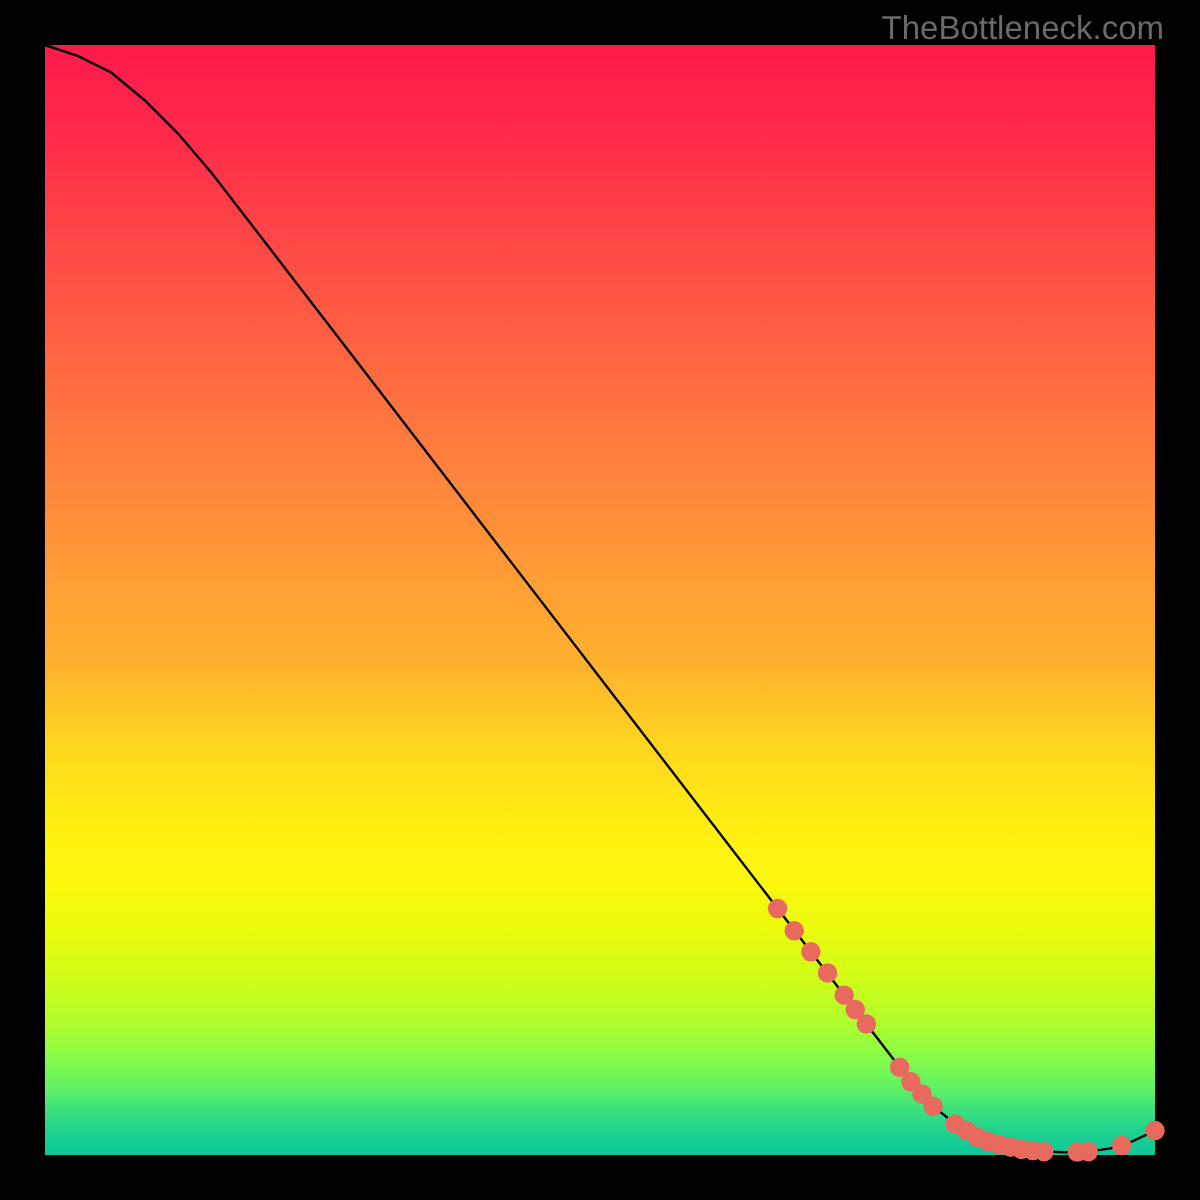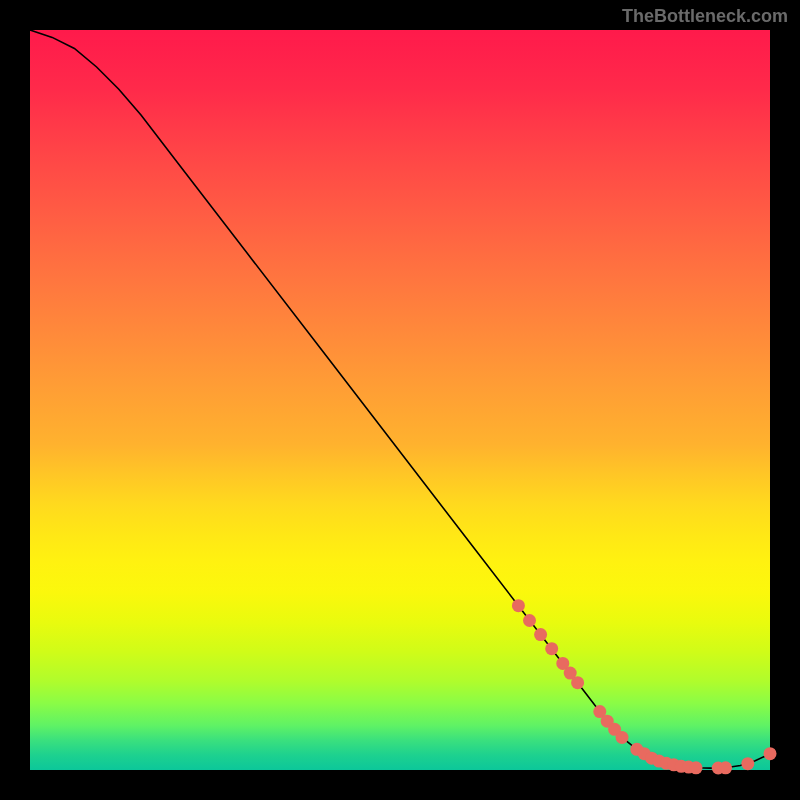--- a/index.html
+++ b/index.html
@@ -6,24 +6,24 @@
   body {
     width: 800px;
     height: 800px;
     background: #000;
     position: relative;
     font-family: Arial, sans-serif;
   }
   .watermark {
     position: absolute;
     top: 6px;
-    right: 12px;
+    right: 24px;
     color: #6a6a6a;
-    font-size: 18px;
-    font-weight: 700;
+    font-size: 22px;
+    font-weight: 400;
     z-index: 10;
   }
   .plot-frame {
     position: absolute;
     left: 30px;
     top: 30px;
     width: 740px;
     height: 740px;
   }
   .plot-bg {

